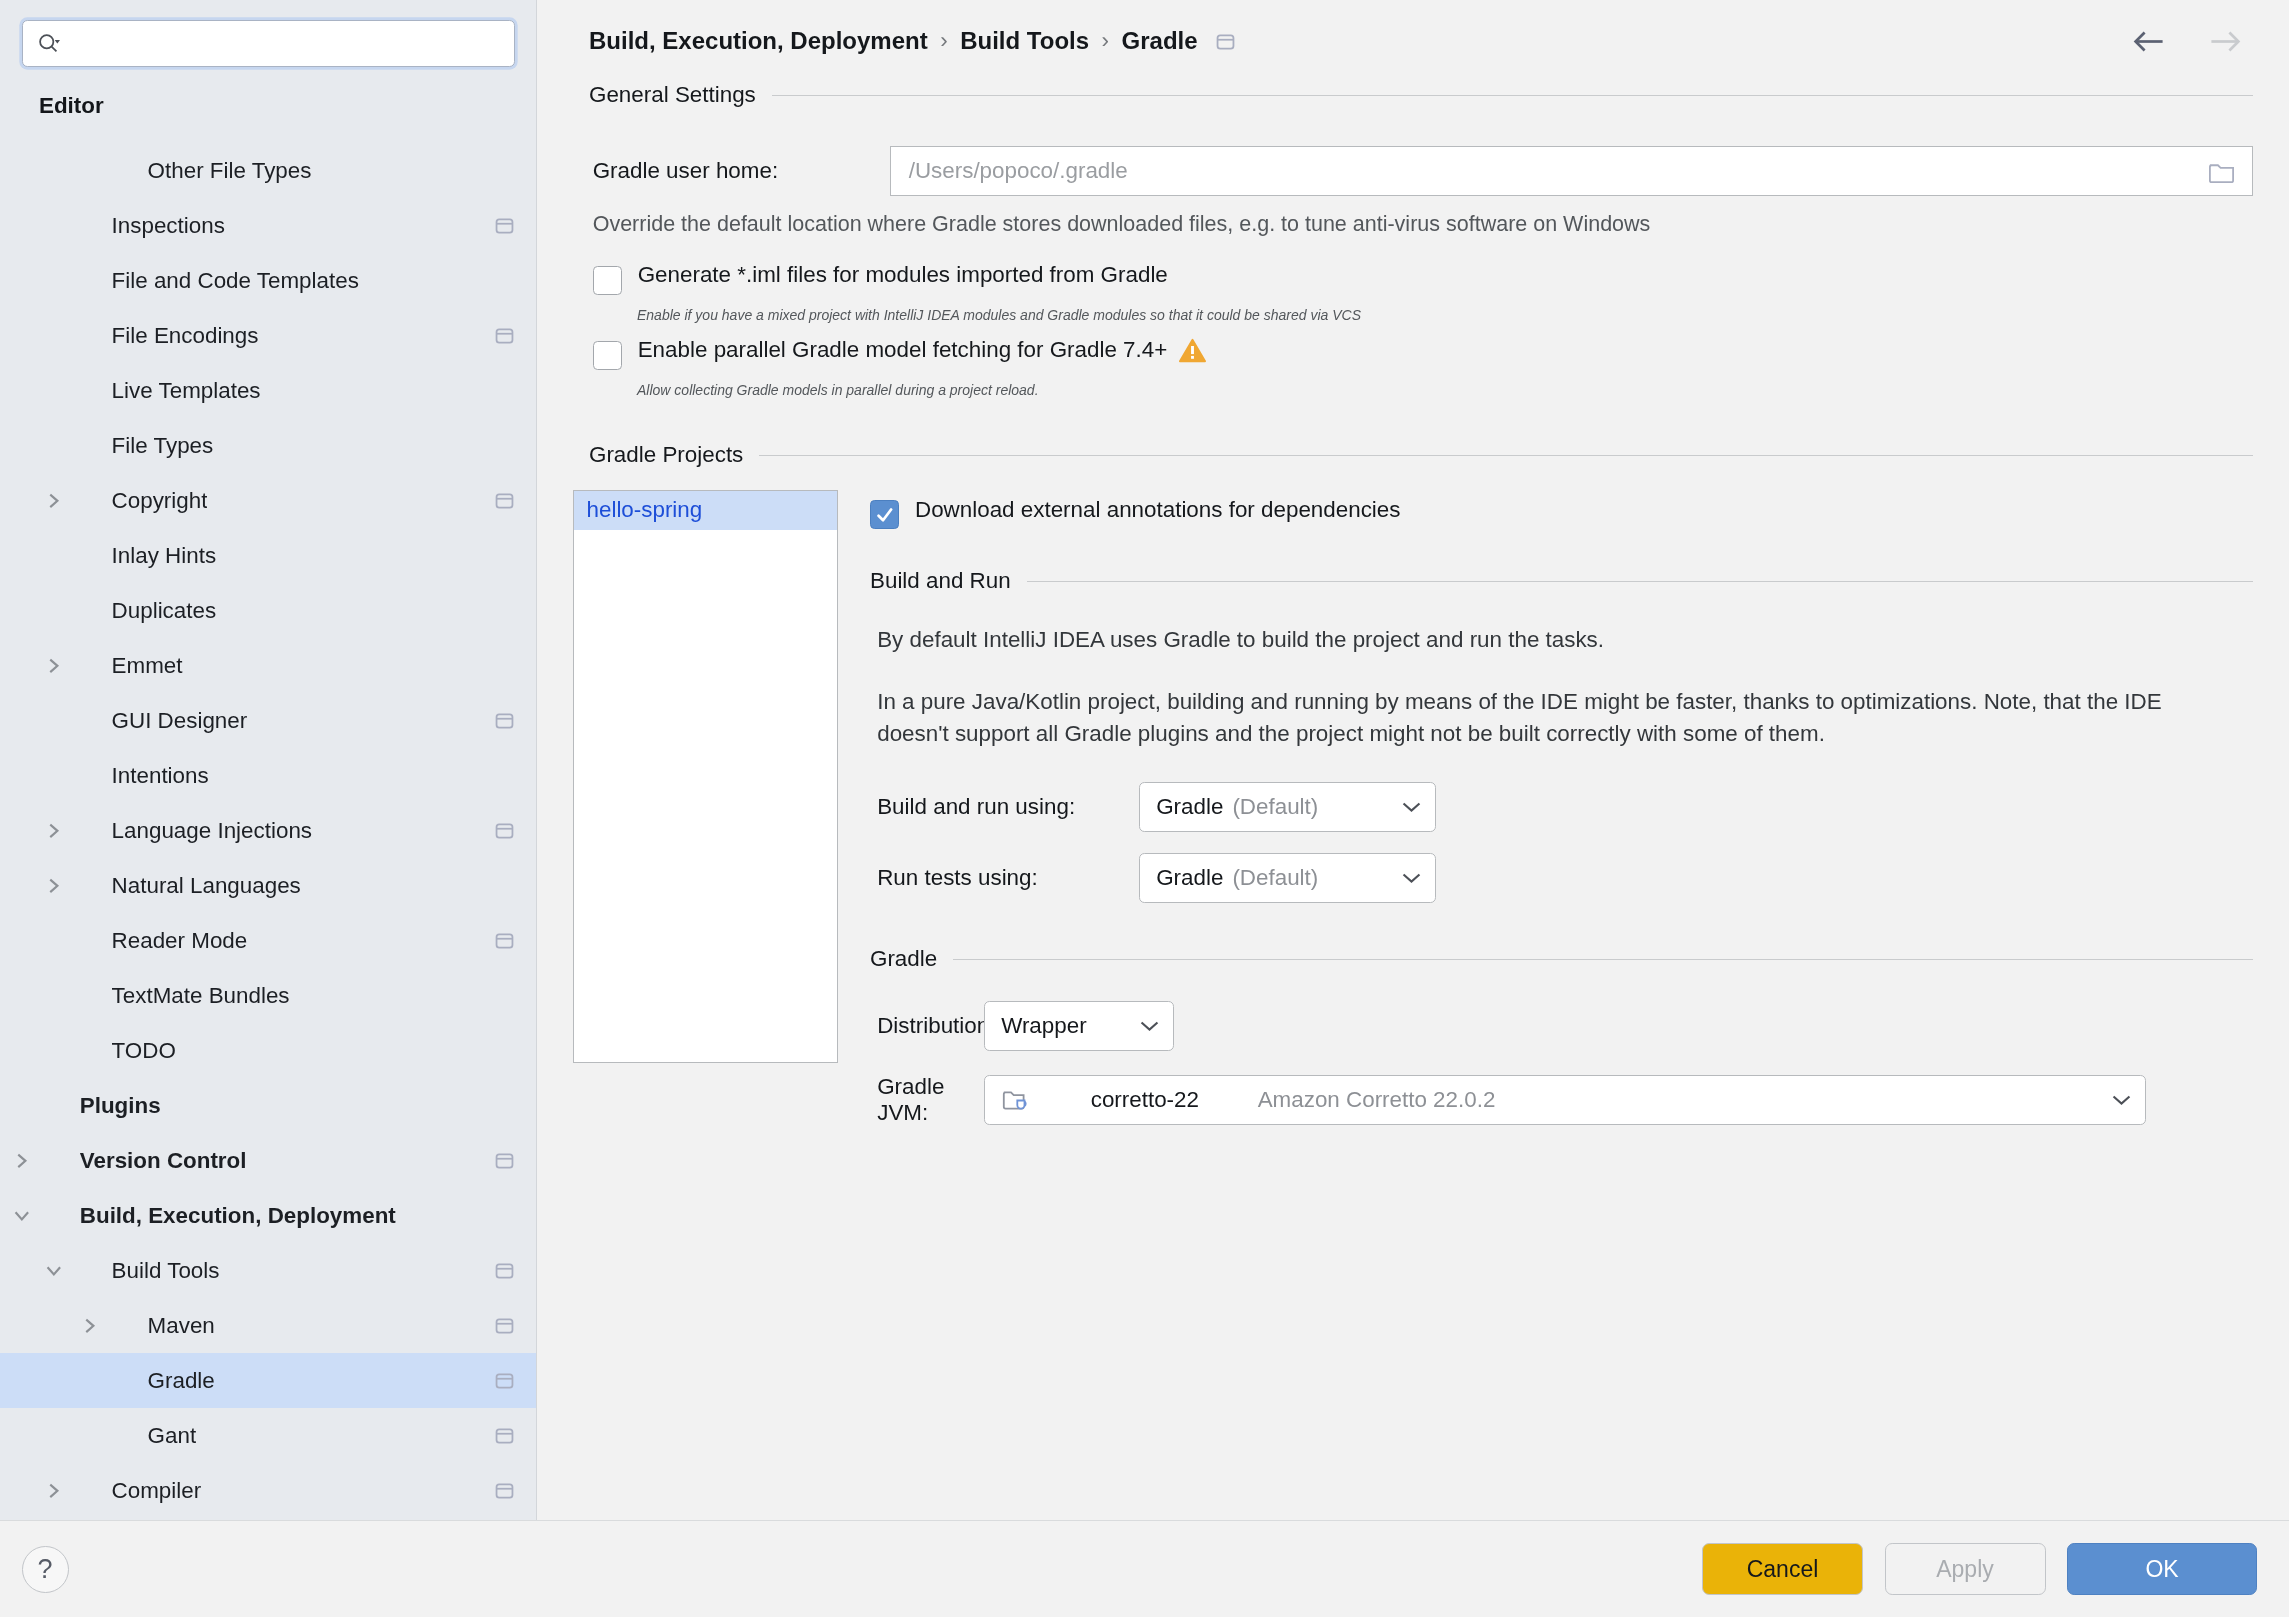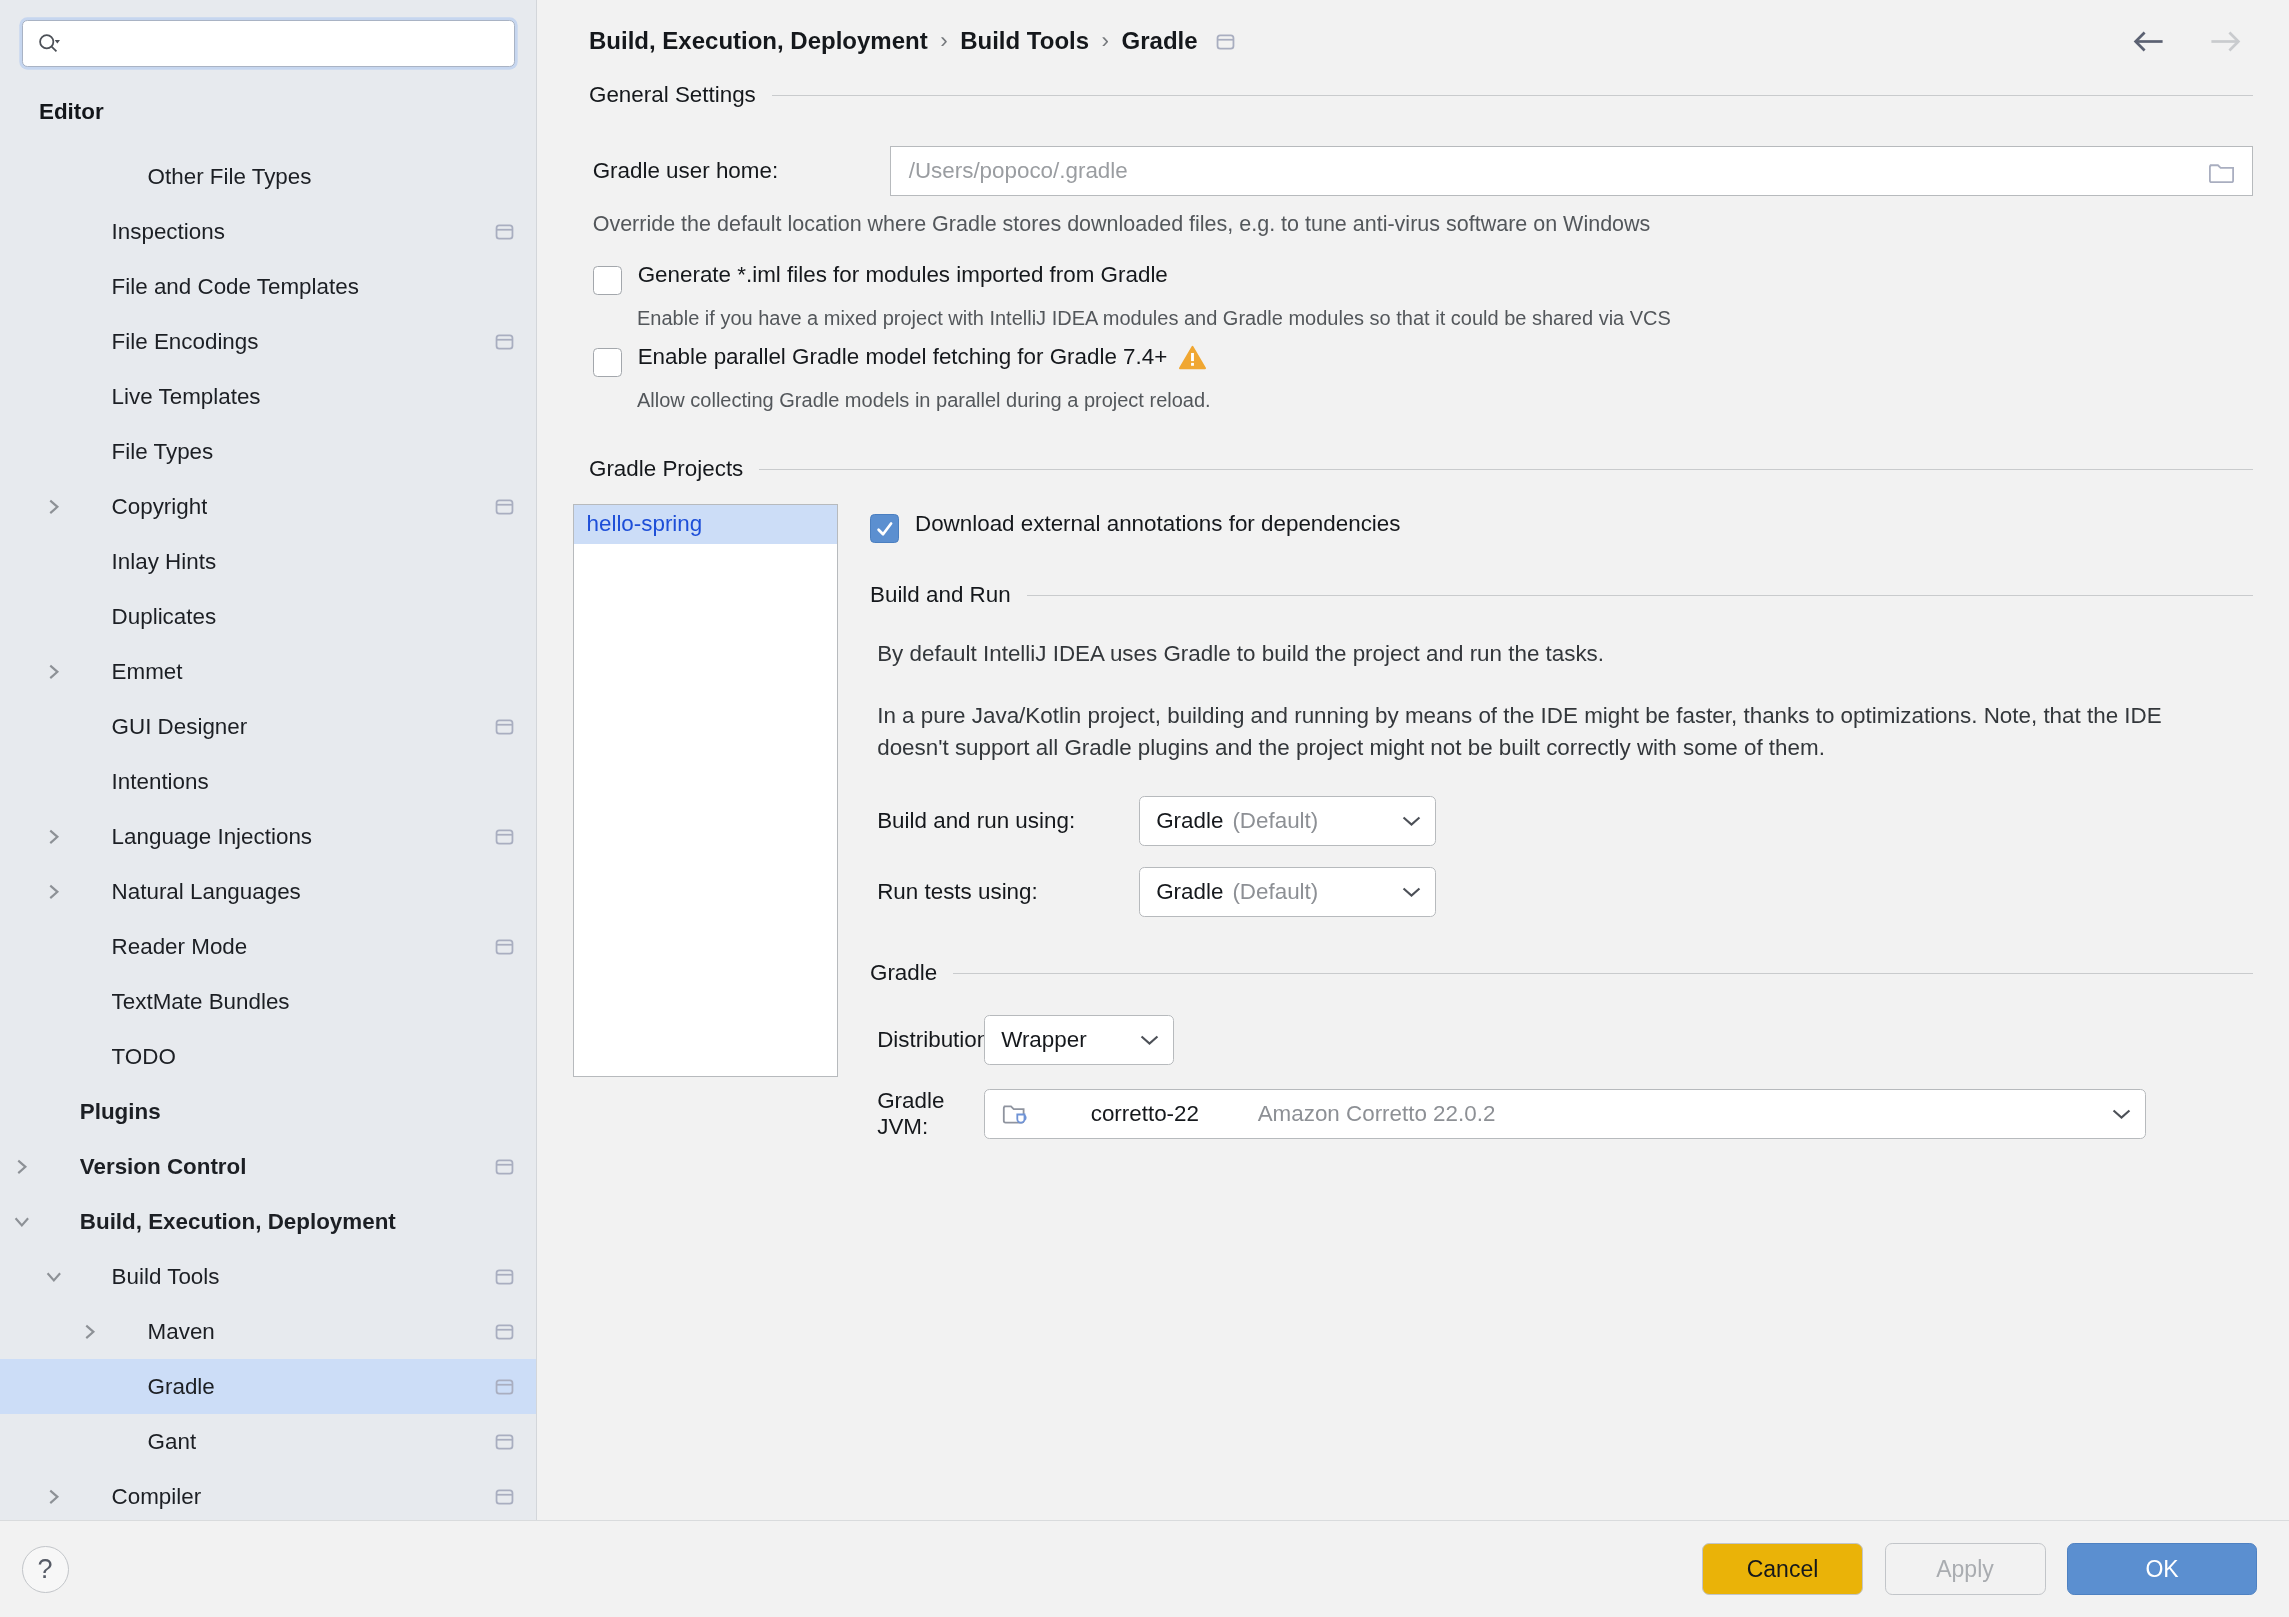--- a/index.html
+++ b/index.html
@@ -35,21 +35,21 @@
     display: flex; align-items: center;
     padding: 0 12.5px;
   }
   .search-icon { width: 27px; height: 27px; display:flex; align-items:center; justify-content:center; }
   .search-input {
     border: none; outline: none; background: transparent;
     font-family: "Liberation Sans", sans-serif;
     font-size: 21.5px; color: #1c1f24; flex: 1; margin-left: 3.6px;
   }
 
-  .tree { position: relative; margin-top: 26px; }
+  .tree { position: relative; margin-top: 20px; }
   .sticky-header {
     position: absolute; top: 0; left: 0; right: 0;
     height: 39px;
     background: #e7eaee;
     display: flex; align-items: center;
     padding-left: 39px;
     font-size: 22.4px; font-weight: bold; color: #13161a;
     z-index: 5;
   }
   .tree-scroll { padding-top: 1.8px; }
@@ -131,21 +131,21 @@
     border-radius: 4.5px;
     background: #ffffff;
     margin-top: 3.6px;
   }
   .cb.checked {
     background: #5b8fd0;
     border-color: #4b7fc0;
     display: flex; align-items: center; justify-content: center;
   }
   .check-label { font-size: 22.4px; color: #15181c; margin-left: 16px; white-space: nowrap; }
-  .sub-hint { font-size: 20px; color: #53575b; }
+  .sub-hint { font-size: 14px; color: #53575b; font-style: italic; }
 
   .warn-icon { display: inline-flex; vertical-align: -4.5px; margin-left: 10.7px; }
 
   
   .projects-area { display: flex; margin-top: 21.5px; }
   .proj-list {
     width: 265px; height: 573px;
     background: #ffffff;
     border: 0.9px solid #b7babd;
     flex: 0 0 265px;

